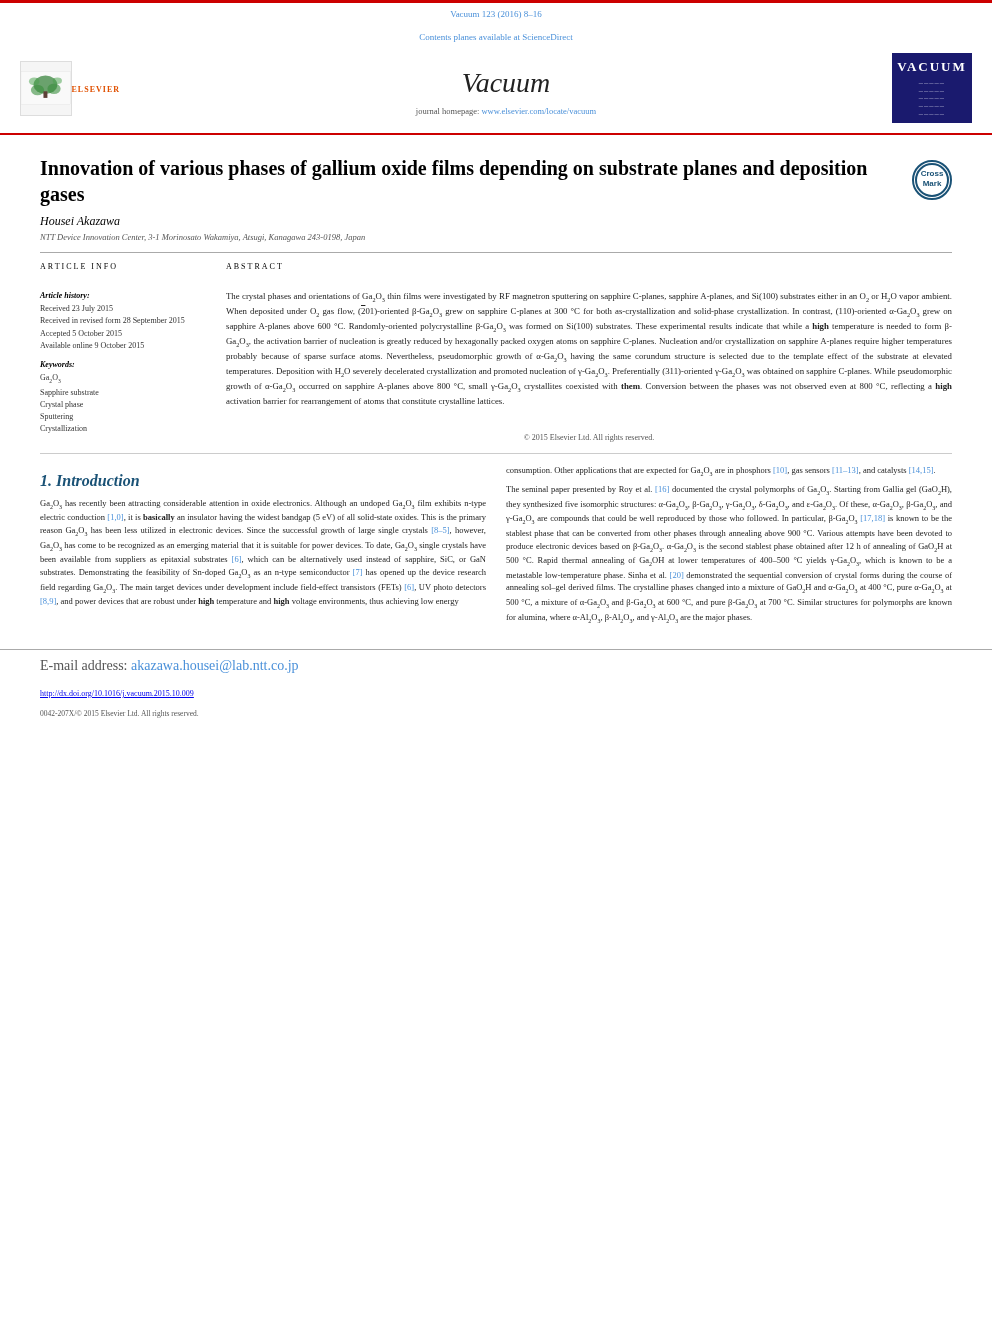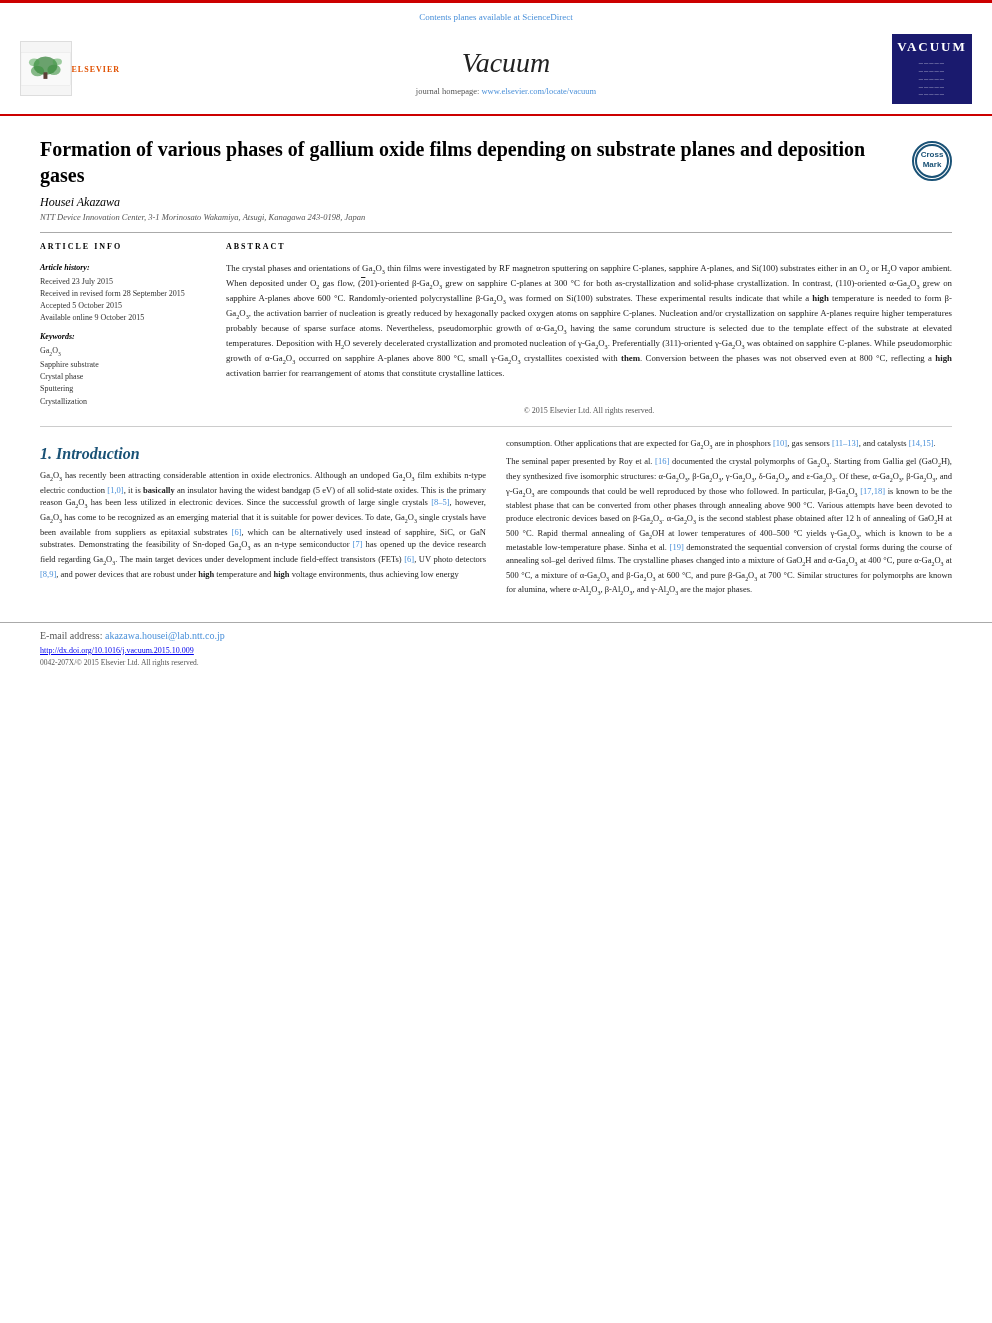--- a/index.html
+++ b/index.html
@@ -170,25 +170,25 @@
     }
     .left-col {
       width: 170px;
       flex-shrink: 0;
     }
     .right-col {
       flex: 1;
     }
     .section-title-sm {
       font-size: 8px;
-      font-weight: bold;
+      font-weight: normal;
       letter-spacing: 2px;
       text-transform: uppercase;
       color: #000;
-      margin-bottom: 10px;
+      margin-bottom: 18px;
     }
     .article-info-label {
       font-size: 8px;
       font-style: italic;
       font-weight: bold;
       color: #000;
       margin-bottom: 2px;
     }
     .article-info-entry {
       font-size: 8px;
@@ -253,32 +253,32 @@
       color: #4a90d9;
       text-decoration: none;
     }
     
     .footer {
       padding: 6px 40px 6px;
       border-top: 1px solid #aaa;
       margin-top: 10px;
     }
     .footer-email {
-      font-size: 10px;
-      color: #555;
-      margin-bottom: 2px;
+      font-size: 14px;
+      color: #555;
+      margin-bottom: 12px;
     }
     .footer-email a {
       color: #4a90d9;
       text-decoration: none;
     }
     .footer-doi {
       font-size: 8px;
       color: #4a90d9;
-      margin-bottom: 2px;
+      margin-bottom: 10px;
     }
     .footer-copyright {
       font-size: 7.5px;
       color: #555;
     }
     
     sub, sup {
       font-size: 0.7em;
     }
     
@@ -287,20 +287,23 @@
       height: 50px;
     }
   </style>
 </head>
 <body>
 
 <div class="page">
 
   <div class="red-bar"></div>
 
+  <div class="volume-info">
+    <span>Vacuum 123 (2016) 8–16</span>
+  </div>
 
   <div class="journal-header">
     <div class="journal-header-top">
       <span>Contents planes available at</span>
       <span style="color:#4a90d9;">ScienceDirect</span>
     </div>
     <div class="journal-header-main">
 
       <div class="elsevier-logo">
         <div class="elsevier-logo-img">
@@ -331,21 +334,21 @@
         <div class="vacuum-badge-lines">
           ─────<br>─────<br>─────<br>─────<br>─────
         </div>
       </div>
     </div>
   </div>
 
   <div class="main-content">
 
     <div class="article-title">
-      <div class="article-title-text">Formation of various phases of gallium oxide films depending on substrate planes and deposition gases</div>
+      <div class="article-title-text">Innovation of various phases of gallium oxide films depending on substrate planes and deposition gases</div>
       <div class="crossmark">
         <svg width="36" height="36" viewBox="0 0 36 36">
           <circle cx="18" cy="18" r="16" fill="none" stroke="#1a5276" stroke-width="2"></circle>
           <text x="18" y="14" text-anchor="middle" font-size="8" fill="#1a5276" font-family="Arial">Cross</text>
           <text x="18" y="24" text-anchor="middle" font-size="8" fill="#1a5276" font-family="Arial">Mark</text>
         </svg>
       </div>
     </div>
 
     <div class="author-name">Housei Akazawa</div>
@@ -430,21 +433,21 @@
             <a class="ref-link" href="#">[11–13]</a>, and catalysts <a class="ref-link" href="#">[14,15]</a>.
           </p>
           <p>
             The seminal paper presented by Roy et al. <a class="ref-link" href="#">[16]</a> documented the crystal polymorphs of Ga<sub>2</sub>O<sub>3</sub>.
             Starting from Gallia gel (GaO<sub>2</sub>H), they synthesized five isomorphic structures: α-Ga<sub>2</sub>O<sub>3</sub>, β-Ga<sub>2</sub>O<sub>3</sub>, γ-Ga<sub>2</sub>O<sub>3</sub>,
             δ-Ga<sub>2</sub>O<sub>3</sub>, and ε-Ga<sub>2</sub>O<sub>3</sub>. Of these, α-Ga<sub>2</sub>O<sub>3</sub>, β-Ga<sub>2</sub>O<sub>3</sub>, and γ-Ga<sub>2</sub>O<sub>3</sub> are compounds that could
             be well reproduced by those who followed. In particular, β-Ga<sub>2</sub>O<sub>3</sub> <a class="ref-link" href="#">[17,18]</a> is known to be
             the stablest phase that can be converted from other phases through annealing above 900 °C. Various attempts have been devoted to
             produce electronic devices based on β-Ga<sub>2</sub>O<sub>3</sub>. α-Ga<sub>2</sub>O<sub>3</sub> is the second stablest phase obtained after 12 h of
             annealing of GaO<sub>2</sub>H at 500 °C. Rapid thermal annealing of Ga<sub>2</sub>OH at lower temperatures of 400–500 °C yields γ-Ga<sub>2</sub>O<sub>3</sub>,
-            which is known to be a metastable low-temperature phase. Sinha et al. <a class="ref-link" href="#">[19]</a> demonstrated the sequential
+            which is known to be a metastable low-temperature phase. Sinha et al. <a class="ref-link" href="#">[20]</a> demonstrated the sequential
             conversion of crystal forms during the course of annealing sol–gel derived films. The crystalline phases changed into a mixture
             of GaO<sub>2</sub>H and α-Ga<sub>2</sub>O<sub>3</sub> at 400 °C, pure α-Ga<sub>2</sub>O<sub>3</sub> at 500 °C, a mixture of α-Ga<sub>2</sub>O<sub>3</sub> and β-Ga<sub>2</sub>O<sub>3</sub> at
             600 °C, and pure β-Ga<sub>2</sub>O<sub>3</sub> at 700 °C. Similar structures for polymorphs are known for alumina, where α-Al<sub>2</sub>O<sub>3</sub>,
             β-Al<sub>2</sub>O<sub>3</sub>, and γ-Al<sub>2</sub>O<sub>3</sub> are the major phases.
           </p>
         </div>
       </div>
 
     </div>
 

